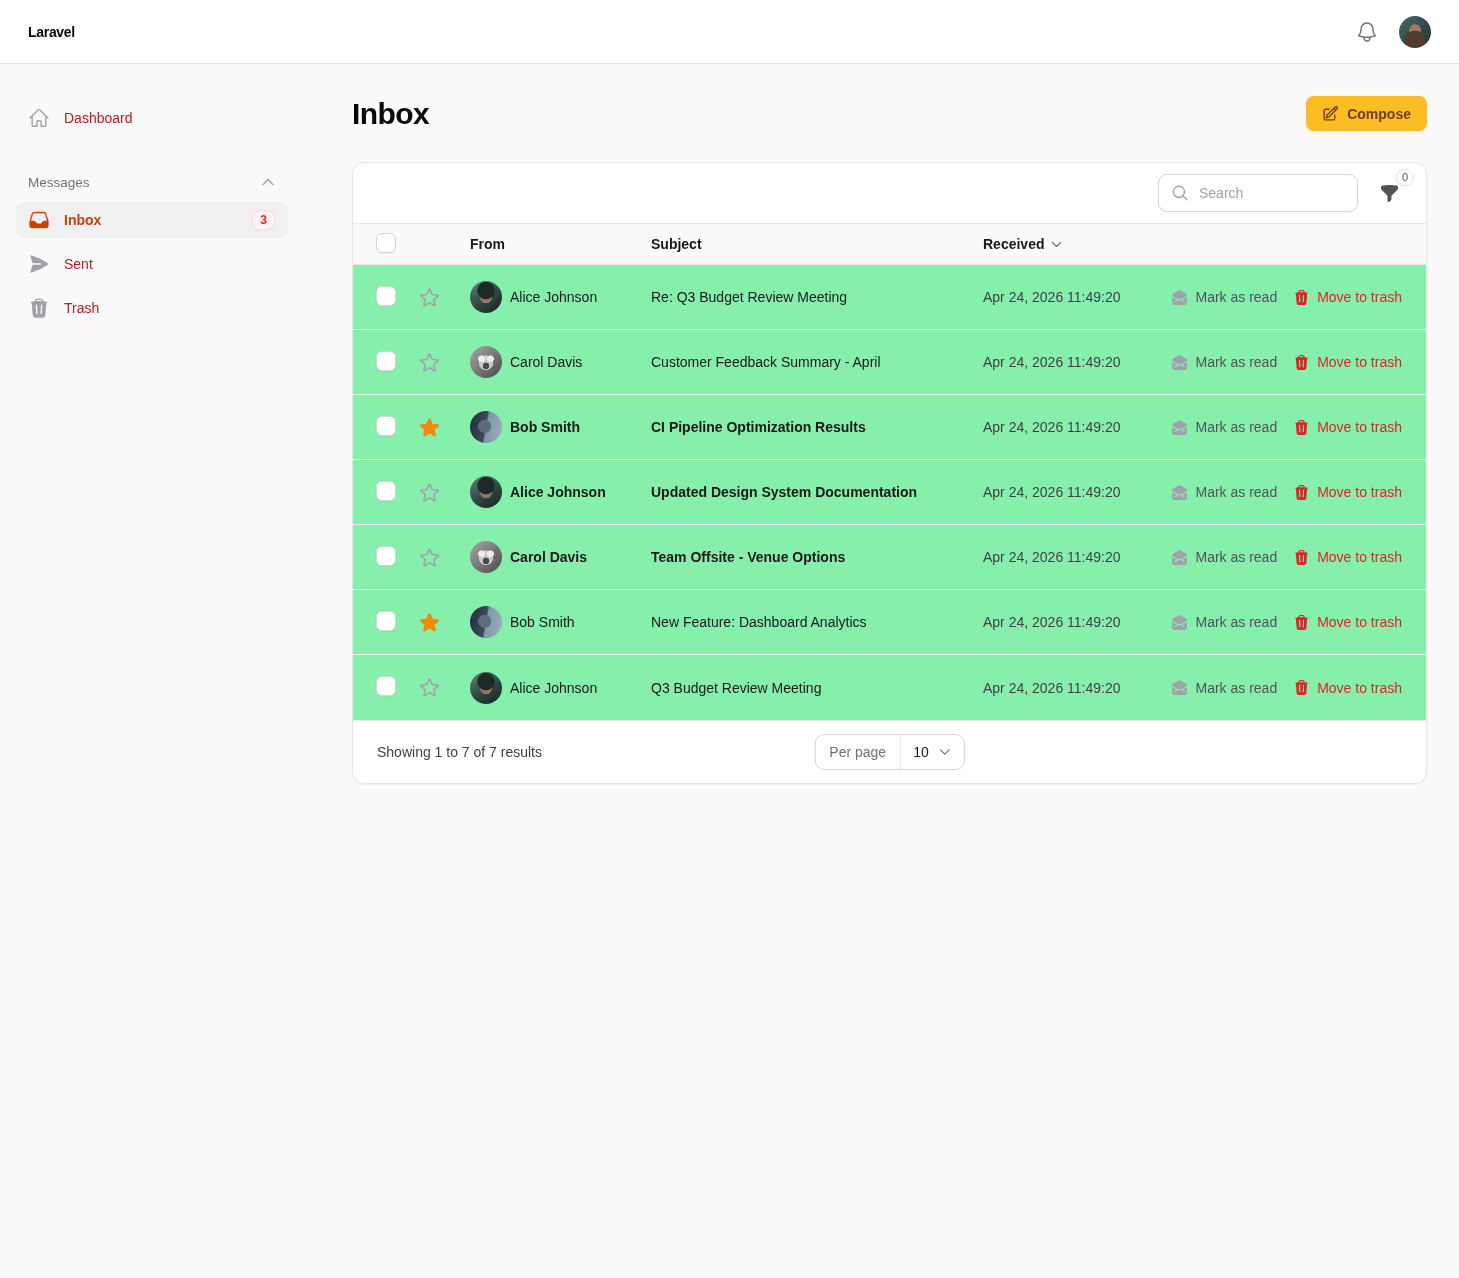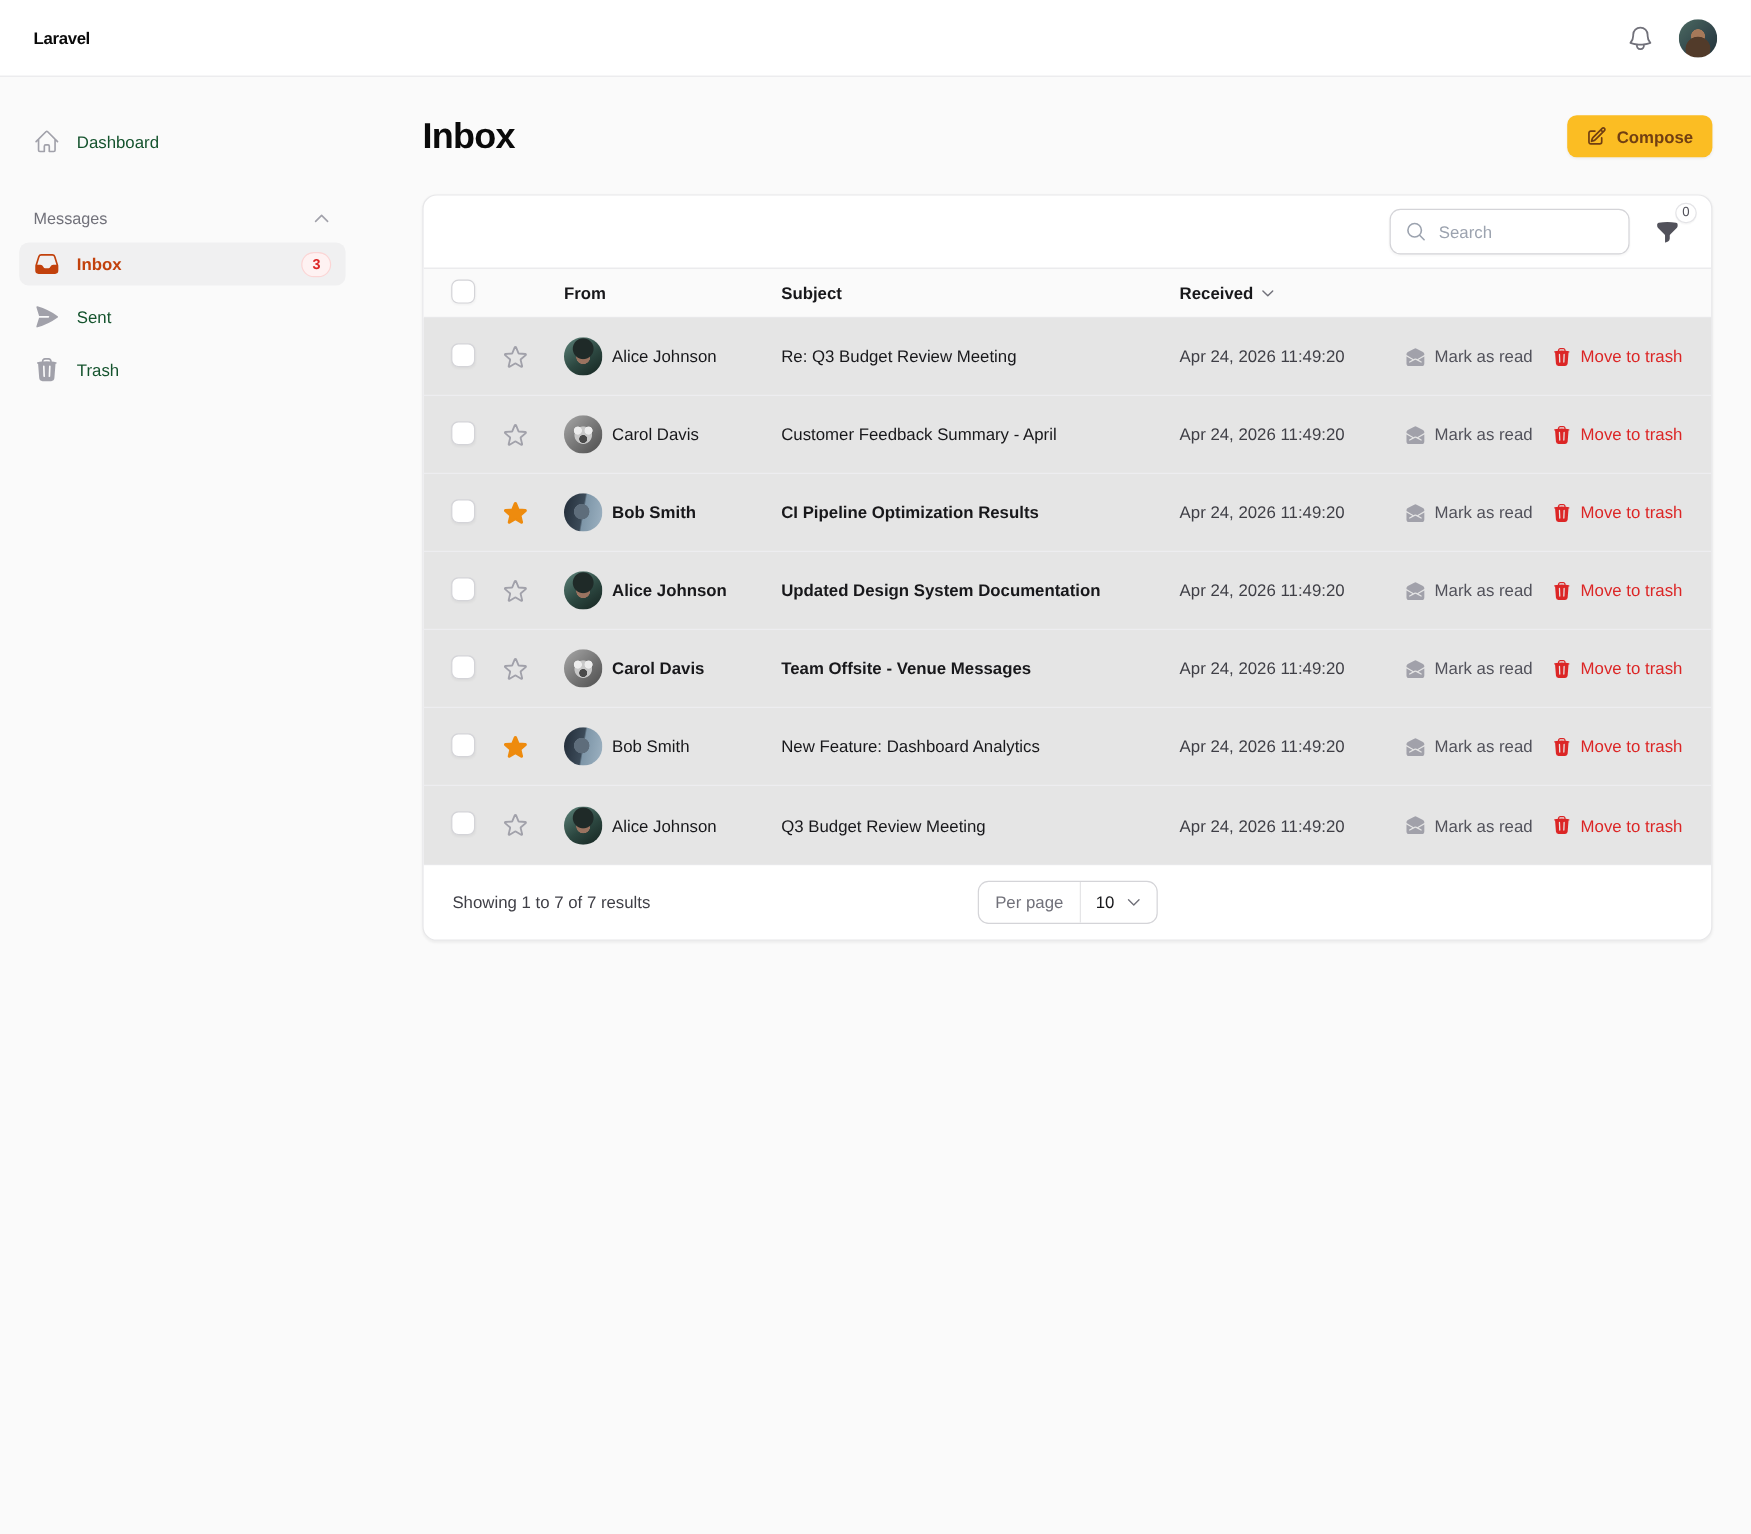--- a/index.html
+++ b/index.html
@@ -55,21 +55,21 @@
 
   
   .layout { display: flex; align-items: flex-start; }
   .sidebar { width: 304px; flex: 0 0 304px; padding: 36px 16px 24px 16px; }
   .main { flex: 1; padding: 32px 32px 32px 48px; }
 
   
   .side-item {
     display: flex; align-items: center; gap: 14px;
     height: 36px; padding: 0 12px; border-radius: 8px;
-    font-size: 14px; font-weight: 500; color: #14532d;
+    font-size: 14px; font-weight: 500; color: #b91c1c;
     cursor: pointer;
   }
   .side-item .s-icon { color: #a1a1aa; }
   .side-group-head {
     margin: 38px 0 12px 0;
     display: flex; align-items: center; justify-content: space-between;
     padding: 0 12px 0 12px;
     font-size: 13.5px; font-weight: 500; color: #71717a;
   }
   .side-group-head .chev { color: #a1a1aa; cursor: pointer; background:none; border:none; padding:0; }
@@ -134,21 +134,21 @@
   .thead, .trow {
     display: grid;
     grid-template-columns: 56px 40px 196px 1fr 190px 260px;
     align-items: center;
   }
   .thead {
     height: 42px; background: #fafafa;
     border-top: 1px solid #e8e8ea; border-bottom: 1px solid #e8e8ea;
     font-size: 14px; font-weight: 600; color: #18181b;
   }
-  .trow { height: 65px; border-bottom: 1px solid #ededf0; font-size: 14px; background: #e5e5e5; }
+  .trow { height: 65px; border-bottom: 1px solid #ededf0; font-size: 14px; background: #86efac; }
   .trow:last-child { border-bottom: none; }
 
   .c-check { padding-left: 23px; }
   .c-star  { display: flex; justify-content: center; }
   .c-from  { padding-left: 21px; display: flex; align-items: center; gap: 8px; }
   .c-subject { padding-left: 6px; }
   .c-received { padding-left: 7px; display: flex; align-items: center; gap: 6px; color: #3f3f46; }
   .thead .c-received { color: #18181b; }
   .c-actions { display: flex; align-items: center; justify-content: flex-end; gap: 16px; padding-right: 24px; }
 
@@ -471,21 +471,21 @@
       <button class="star">
         <svg width="23" height="23" viewBox="0 0 24 24">
           <path d="M11.48 3.499a.562.562 0 011.04 0l2.125 5.111a.563.563 0 00.475.345l5.518.442c.499.04.701.663.321.988l-4.204 3.602a.563.563 0 00-.182.557l1.285 5.385a.562.562 0 01-.84.61l-4.725-2.885a.563.563 0 00-.586 0L6.982 20.54a.562.562 0 01-.84-.61l1.285-5.386a.562.562 0 00-.182-.557l-4.204-3.602a.563.563 0 01.321-.988l5.518-.442a.563.563 0 00.475-.345l2.125-5.111z"></path>
         </svg>
       </button>
     </div>
     <div class="c-from">
       <span class="avatar avatar--carol"></span>
       <span class="name">Carol Davis</span>
     </div>
-    <div class="c-subject"><span class="subject">Team Offsite - Venue Messages</span></div>
+    <div class="c-subject"><span class="subject">Team Offsite - Venue Options</span></div>
     <div class="c-received">
               <span>Apr 24, 2026 11:49:20</span>
             </div>
     <div class="c-actions">
       <button class="action read">
         <span class="a-icon">
           <svg width="17" height="17" viewBox="0 0 24 24" fill="currentColor">
             <path d="M19.5 22.5a3 3 0 003-3v-8.174l-6.879 4.022 3.485 1.876a.75.75 0 11-.712 1.321l-5.683-3.06a1.5 1.5 0 00-1.422 0l-5.683 3.06a.75.75 0 01-.712-1.32l3.485-1.877L1.5 11.326V19.5a3 3 0 003 3h15z"></path>
             <path d="M1.5 9.589v-.745a3 3 0 011.578-2.642l7.5-4.038a3 3 0 012.844 0l7.5 4.038A3 3 0 0122.5 8.844v.745l-8.426 4.926-.652-.351a3 3 0 00-2.844 0l-.652.351L1.5 9.589z"></path>
           </svg>

